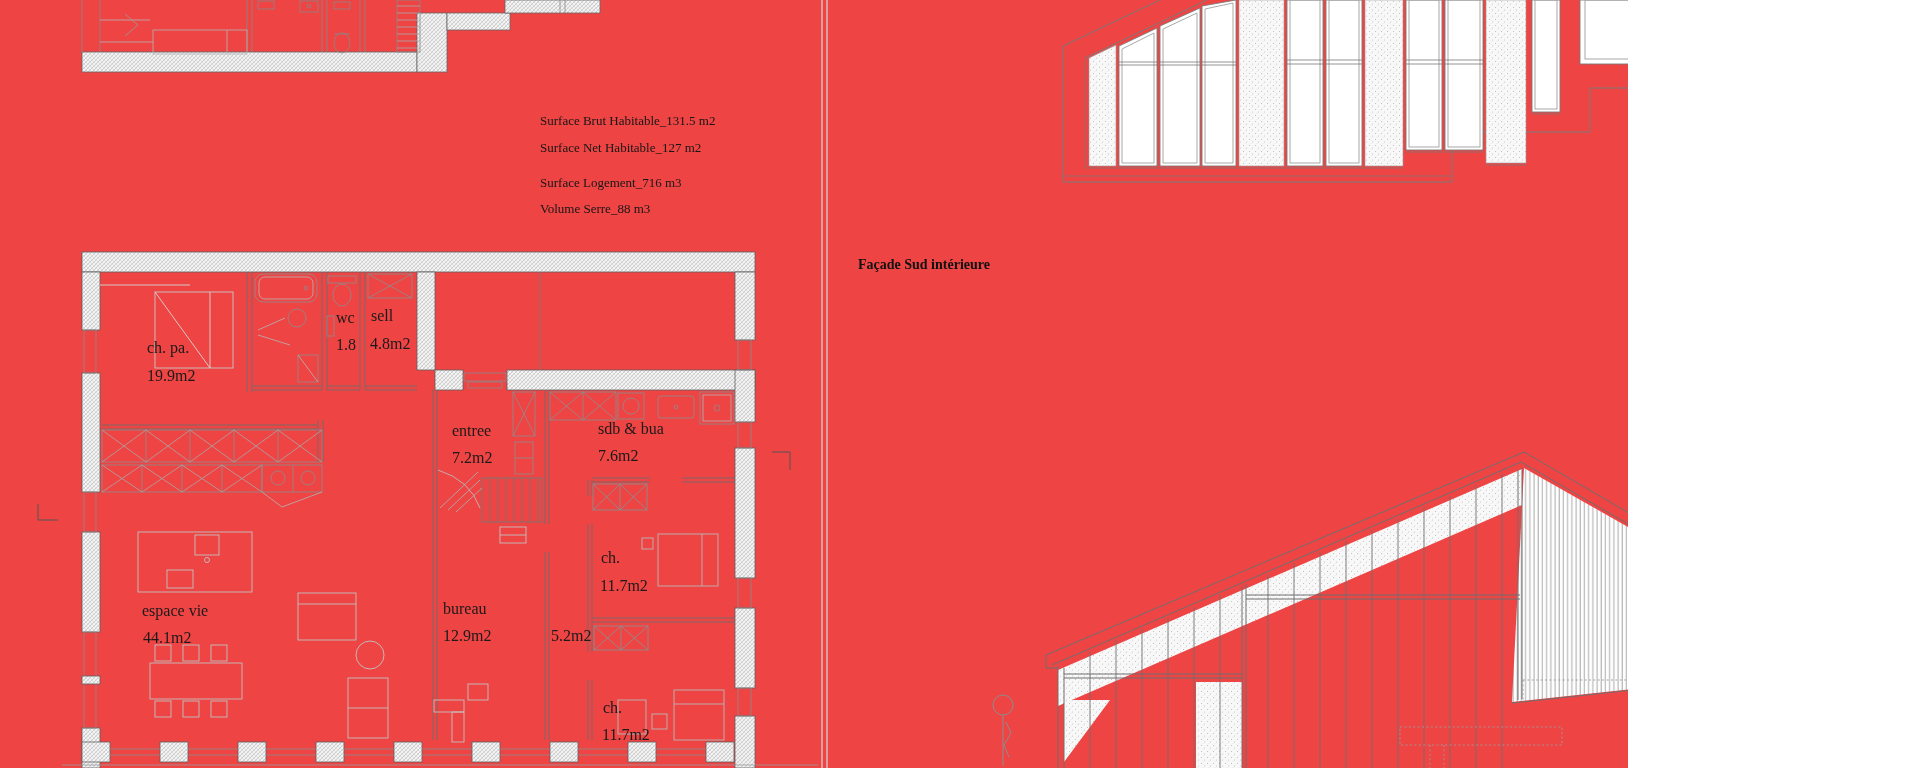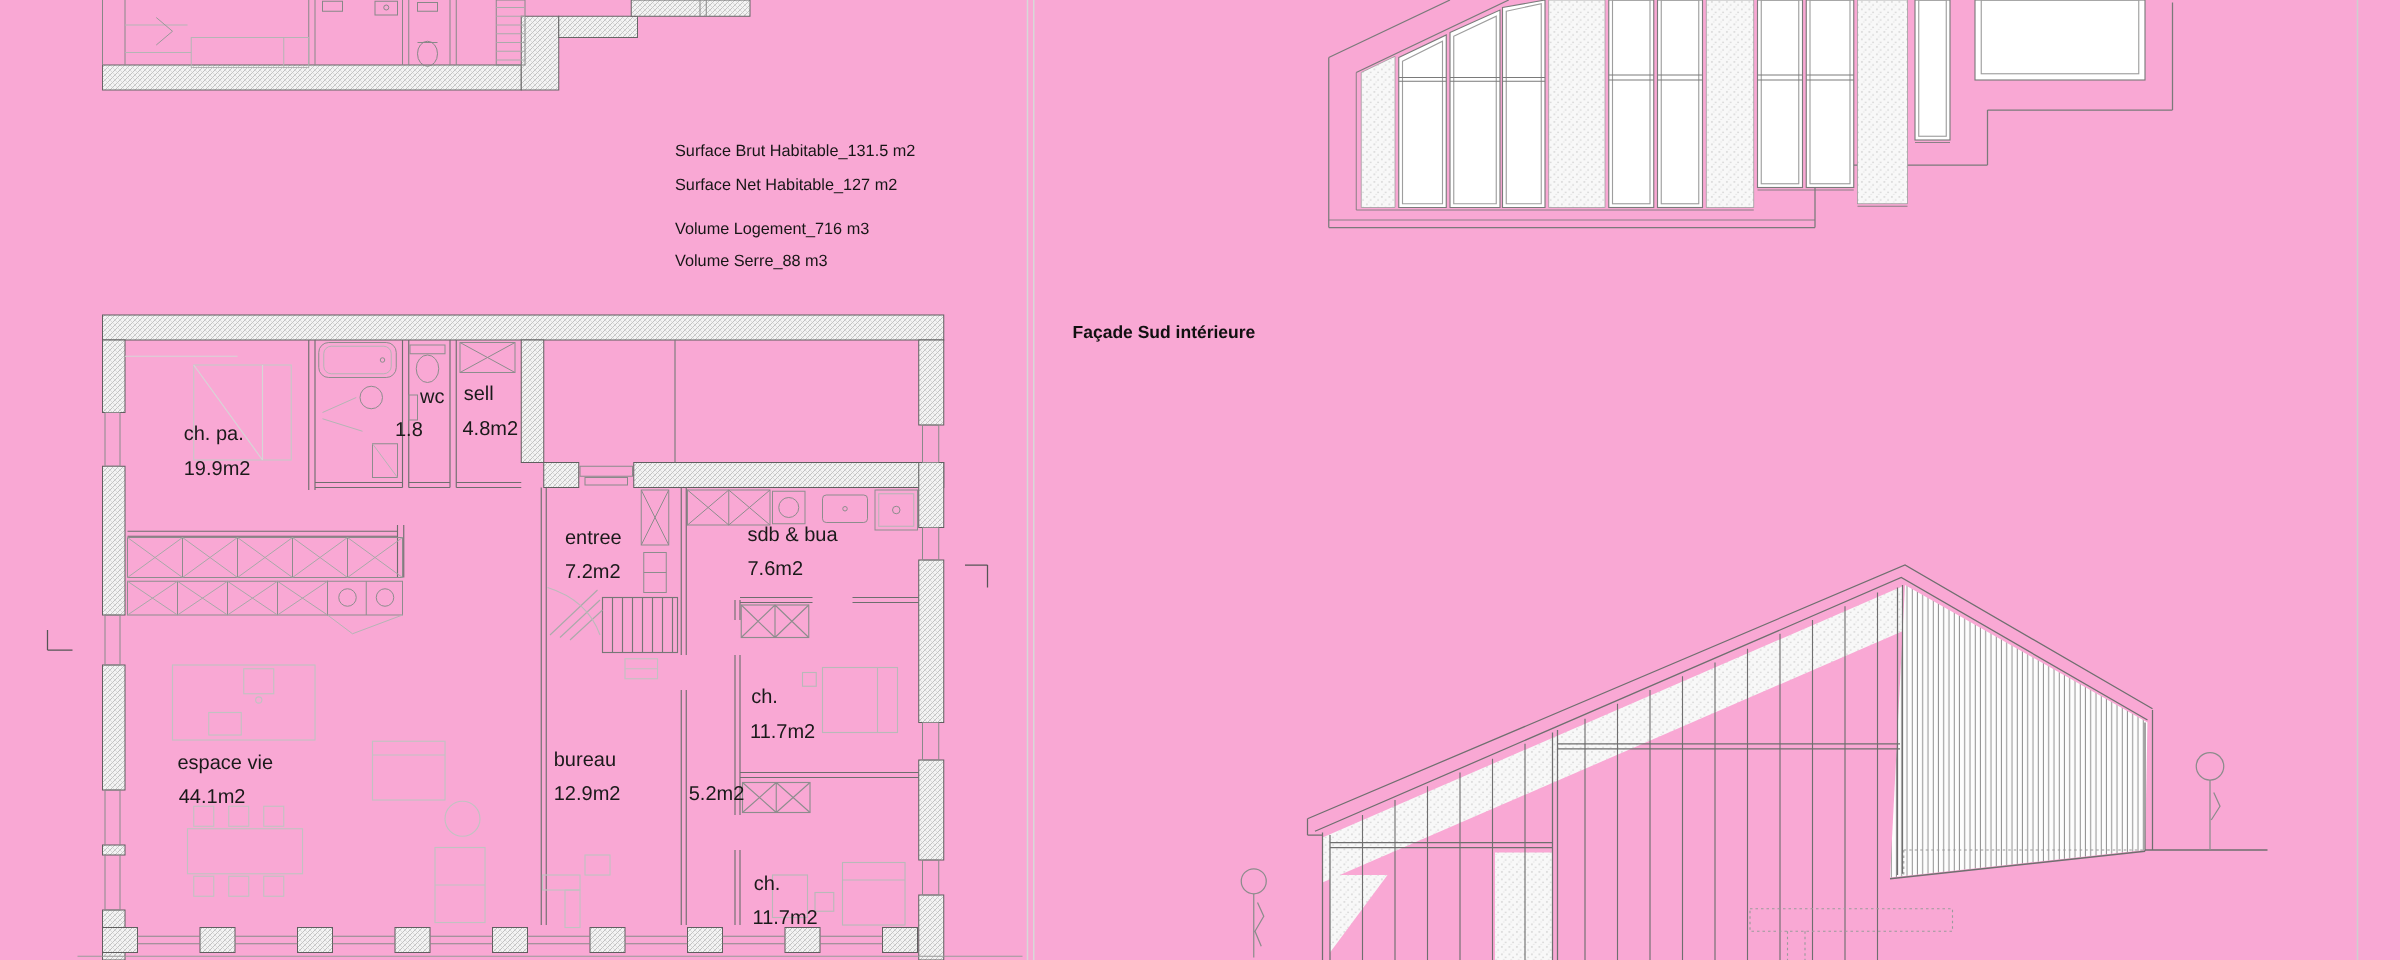--- a/index.html
+++ b/index.html
@@ -1,17 +1,17 @@
 <!DOCTYPE html>
 <html><head>
 <meta charset="utf-8">
 <style>
   html,body{margin:0;padding:0;background:#fff;}
-  .page{position:relative;width:1920px;height:768px;background:#f9a8d4;overflow:hidden;
-        font-family:Liberation Sans, sans-serif;}
+  .page{position:relative;width:1628px;height:768px;background:#ef4444;overflow:hidden;
+        font-family:Liberation Serif, serif;}
   .lin{position:absolute;left:0;top:0;}
   .lbl{position:absolute;font-size:16px;line-height:14px;color:#1a1a1a;white-space:nowrap;}
   .stats .lbl{font-size:13px;color:#161616;}
   .title{position:absolute;font-size:14px;font-weight:bold;color:#111;white-space:nowrap;}
 </style>
 </head>
 <body>
 
 <div class="page">
 
@@ -318,32 +318,32 @@
     <g stroke="#8c8c8c" stroke-width="1">
       <circle cx="1768" cy="613" r="11"></circle>
       <path d="M1768,624 V680 M1771,634 L1776,645 L1769,656"></path>
     </g>
   </g>
 </svg>
 
   <div class="stats">
     <div class="lbl" style="left:540px;top:114px">Surface Brut Habitable_131.5 m2</div>
     <div class="lbl" style="left:540px;top:141px">Surface Net Habitable_127 m2</div>
-    <div class="lbl" style="left:540px;top:176px">Volume Logement_716 m3</div>
+    <div class="lbl" style="left:540px;top:176px">Surface Logement_716 m3</div>
     <div class="lbl" style="left:540px;top:202px">Volume Serre_88 m3</div>
   </div>
 
   <div class="title" style="left:858px;top:257px">Façade Sud intérieure</div>
 
   <div>
     <div class="lbl" style="left:147px;top:341px">ch. pa.</div>
     <div class="lbl" style="left:147px;top:369px">19.9m2</div>
 
     <div class="lbl" style="left:336px;top:311px">wc</div>
-    <div class="lbl" style="left:316px;top:338px">1.8</div>
+    <div class="lbl" style="left:336px;top:338px">1.8</div>
 
     <div class="lbl" style="left:371px;top:309px">sell</div>
     <div class="lbl" style="left:370px;top:337px">4.8m2</div>
 
     <div class="lbl" style="left:452px;top:424px">entree</div>
     <div class="lbl" style="left:452px;top:451px">7.2m2</div>
 
     <div class="lbl" style="left:598px;top:422px">sdb &amp; bua</div>
     <div class="lbl" style="left:598px;top:449px">7.6m2</div>
 

